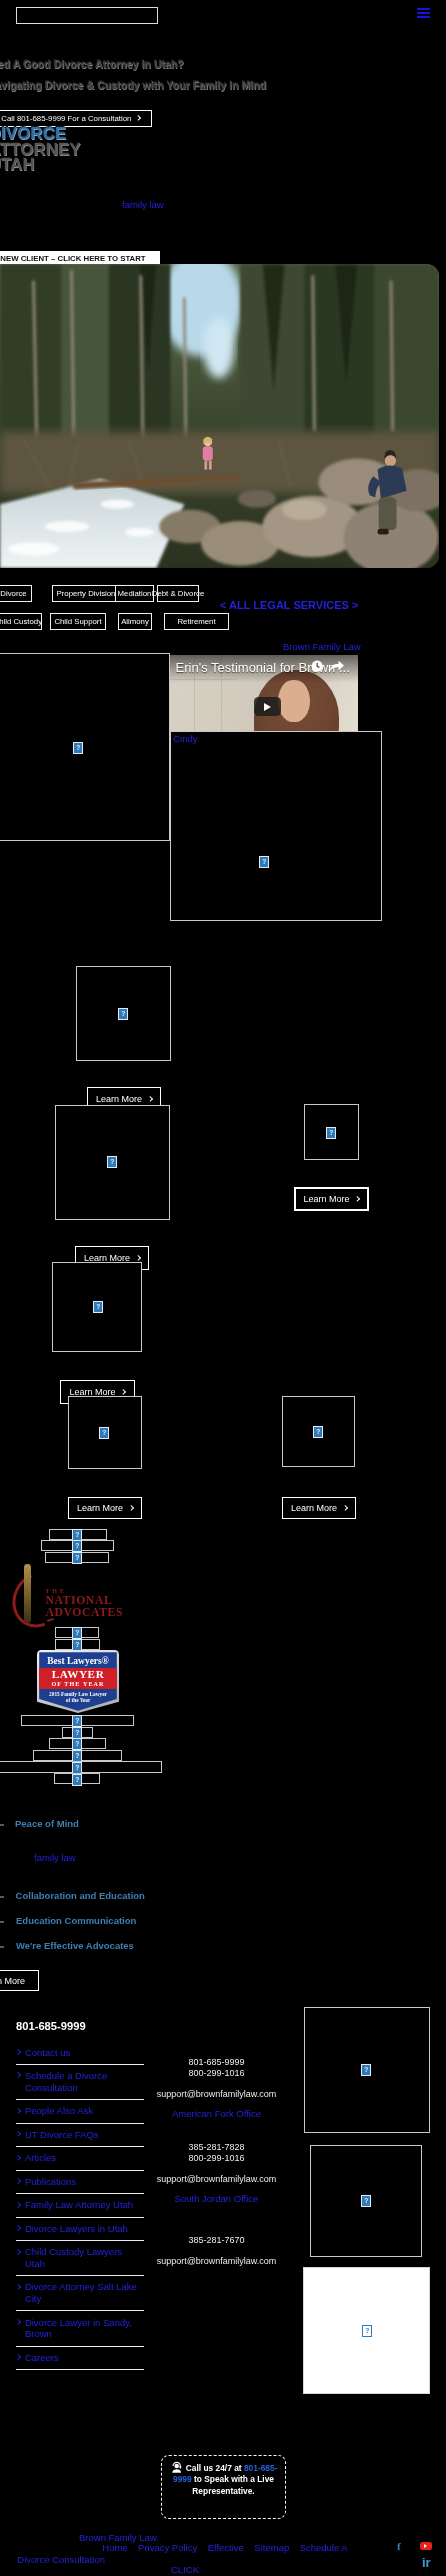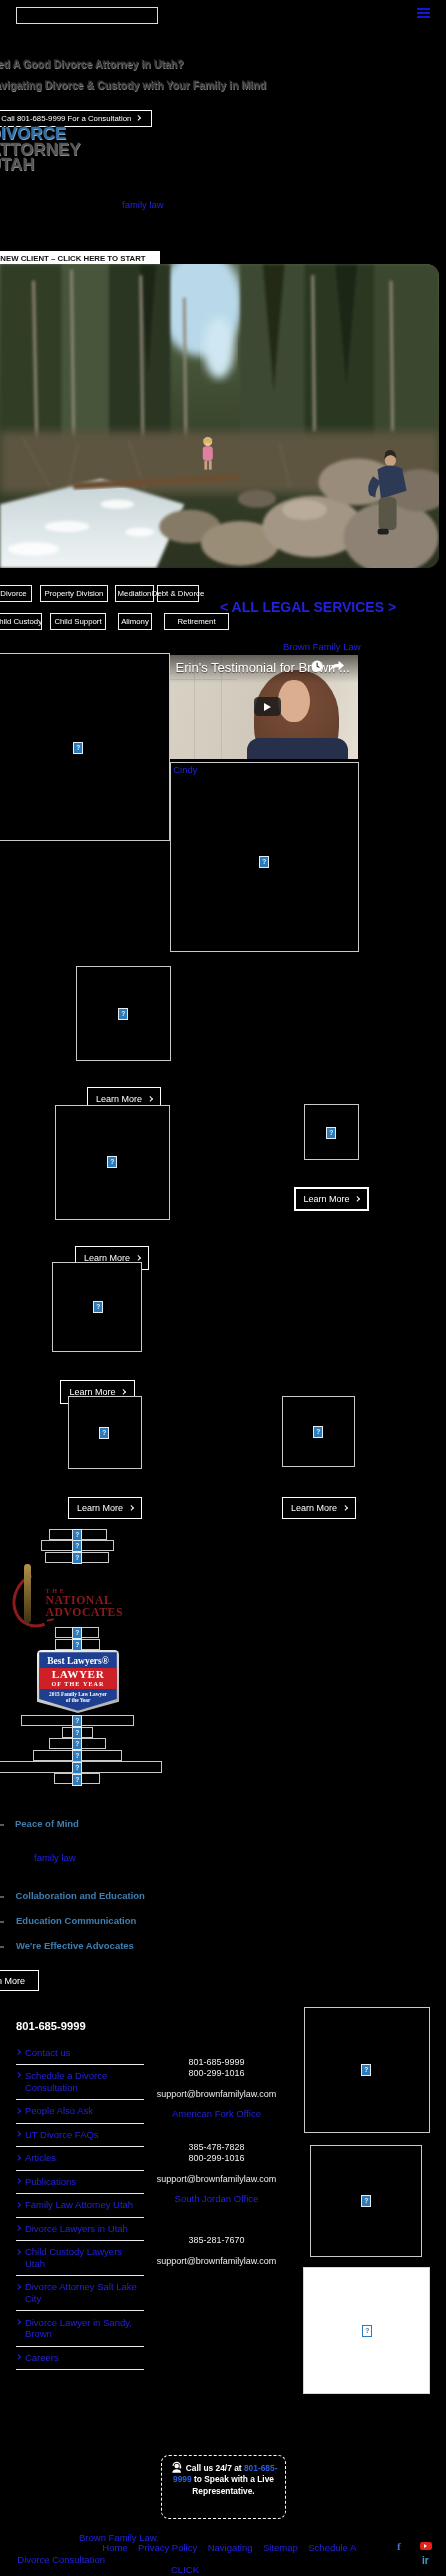--- a/index.html
+++ b/index.html
@@ -20,21 +20,21 @@
   .tw-blue{color:#2d6fa7;text-shadow:0.6px 0.6px 0 #8fa6bb,-0.6px -0.6px 0 #10202e}
   .tw-gray{color:#555;text-shadow:0.6px 0.6px 0 #8a8a8a,-0.6px -0.6px 0 #151515}
   .bluelink{color:#2222dd;text-decoration:none;font-size:9.5px;position:absolute;white-space:nowrap}
   .new-client{position:absolute;left:-14px;top:251px;width:174px;height:14px;background:#fff;color:#101010;
               font-size:7.8px;font-weight:bold;display:flex;align-items:center;justify-content:center;white-space:nowrap}
   .hero-photo{position:absolute;left:0;top:264px;width:439px;height:304px;border-radius:0 12.3px 12.3px 0;overflow:hidden}
 
   
   .svcbtn{position:absolute;height:17px;border:1.1px solid #f0f0f0;background:#000;color:#fff;font-size:7.8px;
           display:flex;align-items:center;justify-content:center;white-space:nowrap;box-sizing:border-box}
-  .all-link{position:absolute;left:220px;top:599px;font-size:14px;font-weight:bold;color:#2222dd;white-space:nowrap}
+  .all-link{position:absolute;left:220px;top:599px;font-size:11px;font-weight:bold;color:#2222dd;white-space:nowrap}
 
   
   .box{position:absolute;border:0.6px solid #c9c9c9;background:#000;box-sizing:border-box}
   .box-white{background:#fff;border:0.6px solid #d6d6d6}
 
   
   .bi{position:absolute;width:8.4px;height:9.5px;border:1.1px solid #e6ebf0;background:#2e7ab8;color:#ddeefb;
       font-weight:bold;font-size:6.7px;line-height:9px;text-align:center}
   .bi::after{content:"?"}
   .bi.on-white{border-color:#2e7ab8;background:#fff;color:#2e7ab8}
@@ -96,21 +96,21 @@
   .banner{position:absolute;left:161px;top:2455px;width:125px;height:64px;border:1.7px dashed #fff;border-radius:7.8px;
           box-sizing:border-box;padding:4.5px 5.6px;text-align:center;font-size:8.4px;font-weight:bold;line-height:11.7px;color:#fff}
   .banner .ph{color:#2a5fd8}
   .banner svg{vertical-align:-3.4px;margin-right:2.8px}
   .f-nav{position:absolute;left:17.3px;top:2542px;width:355px;font-size:9.5px;line-height:11.7px;color:#2222dd;text-indent:85px}
   .f-nav span{margin-right:7.8px;cursor:pointer}
   .fb-f{position:absolute;left:397px;top:2540px;font-size:11.2px;font-weight:bold;color:#4b74b8;font-family:"Liberation Serif",serif;cursor:pointer}
   .yt{position:absolute;left:420px;top:2542px;width:11.7px;height:8.4px;background:#e62117;border-radius:2.2px;
       display:flex;align-items:center;justify-content:center;cursor:pointer}
   .yt i{display:block;width:0;height:0;border-left:3.4px solid #fff;border-top:2.2px solid transparent;border-bottom:2.2px solid transparent}
-  .ir{position:absolute;left:422px;top:2555px;font-size:10px;font-weight:bold;color:#3ba0d0;cursor:pointer}
+  .ir{position:absolute;left:422px;top:2555px;font-size:13px;font-weight:bold;color:#3ba0d0;cursor:pointer}
 </style>
 </head>
 <body>
 
 <div class="logo-box"></div>
 <div class="burger">
   <span></span>
   <span></span>
   <span></span>
 </div>
@@ -213,21 +213,21 @@
     <path d="M688 348 q11 -12 22 -1 l-3 -10 q-9 -8 -17 0 z" fill="#2a2320"></path>
     <path d="M676 368 q20 -14 44 -2 l8 40 -46 14 z" fill="#2c3a55"></path>
     <path d="M668 380 q-14 18 -6 34 l10 4 q0 -16 10 -28 z" fill="#2c3a55"></path>
     <rect x="678" y="418" width="32" height="58" rx="8" fill="#5a5647"></rect>
     <rect x="676" y="474" width="20" height="10" rx="4" fill="#23201c"></rect>
   </g>
 </svg>
 </div>
 
 <div class="svcbtn" style="left:-4.5px;top:585px;width:36px">Divorce</div>
-<div class="svcbtn" style="left:40px;top:585px;width:68px">Property Division</div>
+<div class="svcbtn" style="left:52px;top:585px;width:68px">Property Division</div>
 <div class="svcbtn" style="left:115px;top:585px;width:39px">Mediation</div>
 <div class="svcbtn" style="left:157px;top:585px;width:42px">Debt &amp; Divorce</div>
 <a class="all-link">&lt; ALL LEGAL SERVICES &gt;</a>
 <div class="svcbtn" style="left:-6.7px;top:613px;width:49px">Child Custody</div>
 <div class="svcbtn" style="left:50px;top:613px;width:56px">Child Support</div>
 <div class="svcbtn" style="left:118px;top:613px;width:34px">Alimony</div>
 <div class="svcbtn" style="left:164px;top:613px;width:65px">Retirement</div>
 
 <a class="bluelink" style="left:283px;top:641px">Brown Family Law</a>
 
@@ -248,21 +248,21 @@
       <path d="M11 5v6l4 2.5" stroke="#333" stroke-width="2" fill="none"></path>
   </svg>
   <svg style="position:absolute;left:159px;top:4.5px" width="15.6" height="12.3" viewBox="0 0 26 20">
     <path d="M16 1l9 8-9 8v-5C8 12 4 14 1 19 2 11 7 6 16 6z" fill="#fff"></path>
   </svg>
   <div class="v-play">
       <i></i>
     </div>
 </div>
 
-<div class="box" style="left:170px;top:762px;width:189px;height:190px">
+<div class="box" style="left:170px;top:731px;width:212px;height:190px">
   <a class="bluelink" style="left:2.2px;top:1.1px;position:absolute">Cindy</a>
 </div>
 <span class="bi" style="left:259px;top:856px"></span>
 
 <div class="box" style="left:76px;top:966px;width:95px;height:95px"></div>
 <span class="bi" style="left:118px;top:1008px"></span>
 <div class="lm" style="left:87px;top:1087px;width:74px;height:24px">
   <span>Learn More</span>
     <span class="chev"></span>
 </div>
@@ -424,21 +424,21 @@
       <span>Careers</span>
     </div>
     <div class="fsep"></div>
 </div>
 
 <div class="f-mid">
   <div>801-685-9999</div>
   <div style="margin-top:1.1px">800-299-1016</div>
   <div style="margin-top:11.2px">support@brownfamilylaw.com</div>
   <div class="off" style="margin-top:9px">American Fork Office</div>
-  <div style="margin-top:22.3px">385-478-7828</div>
+  <div style="margin-top:22.3px">385-281-7828</div>
   <div style="margin-top:1.1px">800-299-1016</div>
   <div style="margin-top:11.2px">support@brownfamilylaw.com</div>
   <div class="off" style="margin-top:9px">South Jordan Office</div>
   <div style="margin-top:31px">385-281-7670</div>
   <div style="margin-top:11.2px">support@brownfamilylaw.com</div>
 </div>
 
 <div class="box" style="left:304px;top:2007px;width:126px;height:126px"></div>
 <span class="bi" style="left:361px;top:2064px"></span>
 <div class="box" style="left:310px;top:2145px;width:112px;height:112px"></div>
@@ -455,21 +455,21 @@
   </svg><span>Call us 24/7 at</span>
   <span class="ph">801-685-9999</span>
   <span>to Speak with a Live Representative.</span>
 </div>
 
 <a class="bluelink" style="left:79px;top:2532px">Brown Family Law.</a>
 
 <div class="f-nav">
   <span>Home</span>
   <span>Privacy Policy</span>
-  <span>Navigating</span>
+  <span>Effective</span>
   <span>Sitemap</span>
   <span>Schedule A Divorce Consultation</span>
 </div>
 
 <a class="bluelink" style="left:171px;top:2564px">CLICK</a>
 
 <div class="fb-f">f</div>
 <div class="yt">
     <i></i>
   </div>

